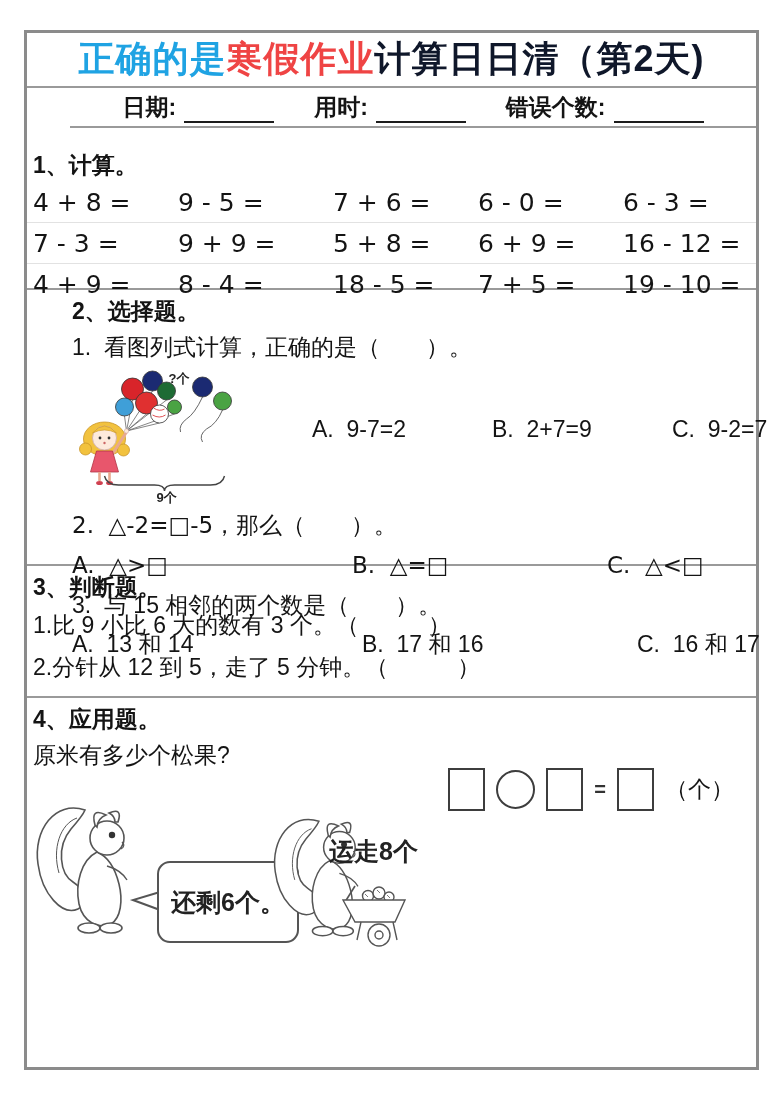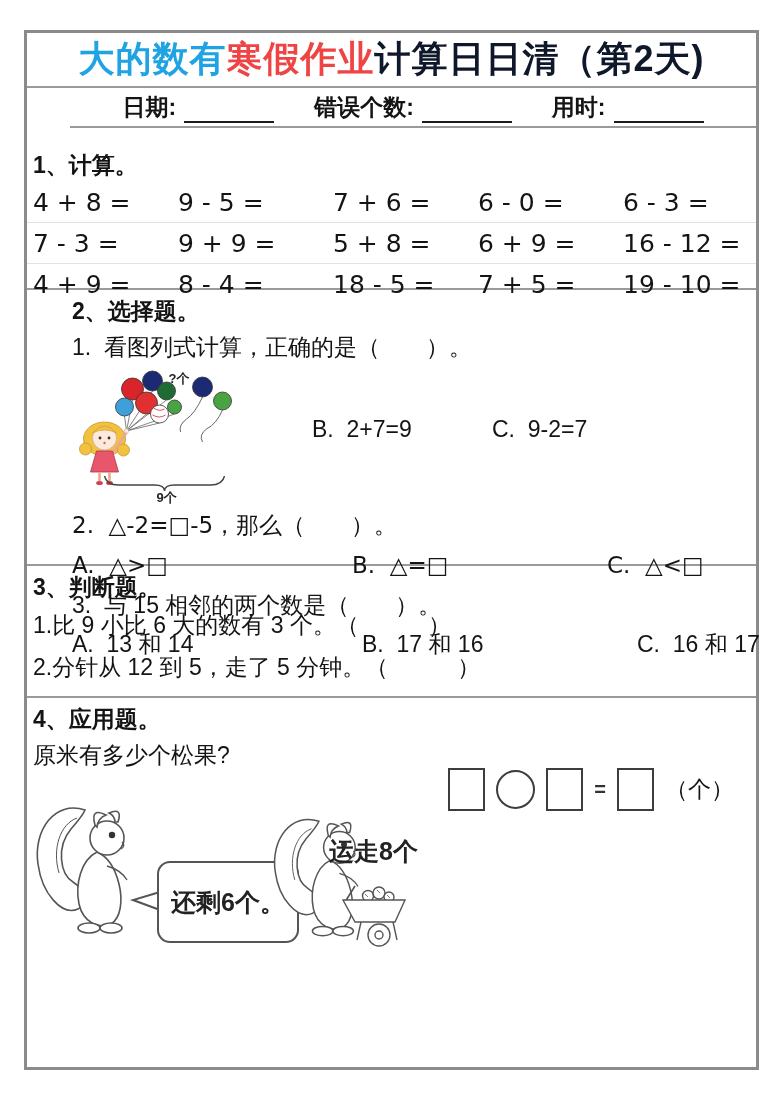--- a/index.html
+++ b/index.html
@@ -65,36 +65,36 @@
   .aunit { font-size:23px; }
   .squirrel-svg { position:absolute; left:0px; top:102px; width:440px; height:152px; }
   svg text { font-family:"Liberation Sans", sans-serif; fill:#222; }
 </style>
 </head>
 <body>
 
 <div class="frame">
 
   <div class="title-row">
-    <span style="color: rgb(31, 163, 227);">大的数有</span>
+    <span style="color: rgb(31, 163, 227);">正确的是</span>
     <span style="color: #ef4444;">寒假作业</span>
     <span style="color: #0f172a;">计算日日清（第2天)</span>
   </div>
 
   <div class="date-row">
     <span class="date-field">
       <span>日期:</span>
       <span class="blank-line"></span>
     </span>
     <span class="date-field">
-      <span>错误个数:</span>
+      <span>用时:</span>
       <span class="blank-line"></span>
     </span>
     <span class="date-field">
-      <span>用时:</span>
+      <span>错误个数:</span>
       <span class="blank-line"></span>
     </span>
   </div>
 
   <div class="section calc-section">
     <div class="sec-heading">1、计算。</div>
     <div class="calc-row mid">
       <span class="calc-cell">4 + 8 =</span>
       <span class="calc-cell">9 - 5 =</span>
       <span class="calc-cell">7 + 6 =</span>
@@ -165,20 +165,21 @@
           <circle cx="128" cy="18" r="10" fill="#1b2a72" stroke="#333" stroke-width="0.8"></circle>
           <path d="M128,28 Q120,45 112,50 Q104,56 106,63" fill="none" stroke="#555" stroke-width="0.9"></path>
           <circle cx="148" cy="32" r="9" fill="#4aa343" stroke="#333" stroke-width="0.8"></circle>
           <path d="M148,41 Q142,55 132,60 Q124,66 128,73" fill="none" stroke="#555" stroke-width="0.9"></path>
         </g>
         <path d="M30,107 Q32,116 44,116 L80,116 Q90,116 90,122 Q90,116 100,116 L136,116 Q148,116 150,107" fill="none" stroke="#444" stroke-width="1.4"></path>
         <text x="82" y="133" font-size="13" font-weight="bold">9个</text>
       </svg>
 
       <div class="q1-options">
+        <span class="opt">A.  9-7=2</span>
         <span class="opt">B.  2+7=9</span>
         <span class="opt">C.  9-2=7</span>
       </div>
     </div>
 
     <div class="body-text sym">2.  △-2=□-5，那么（　　）。</div>
     <div class="opt-row-q2">
       <span class="opt sym">A.  △&gt;□</span>
       <span class="opt sym">B.  △=□</span>
       <span class="opt sym">C.  △&lt;□</span>

